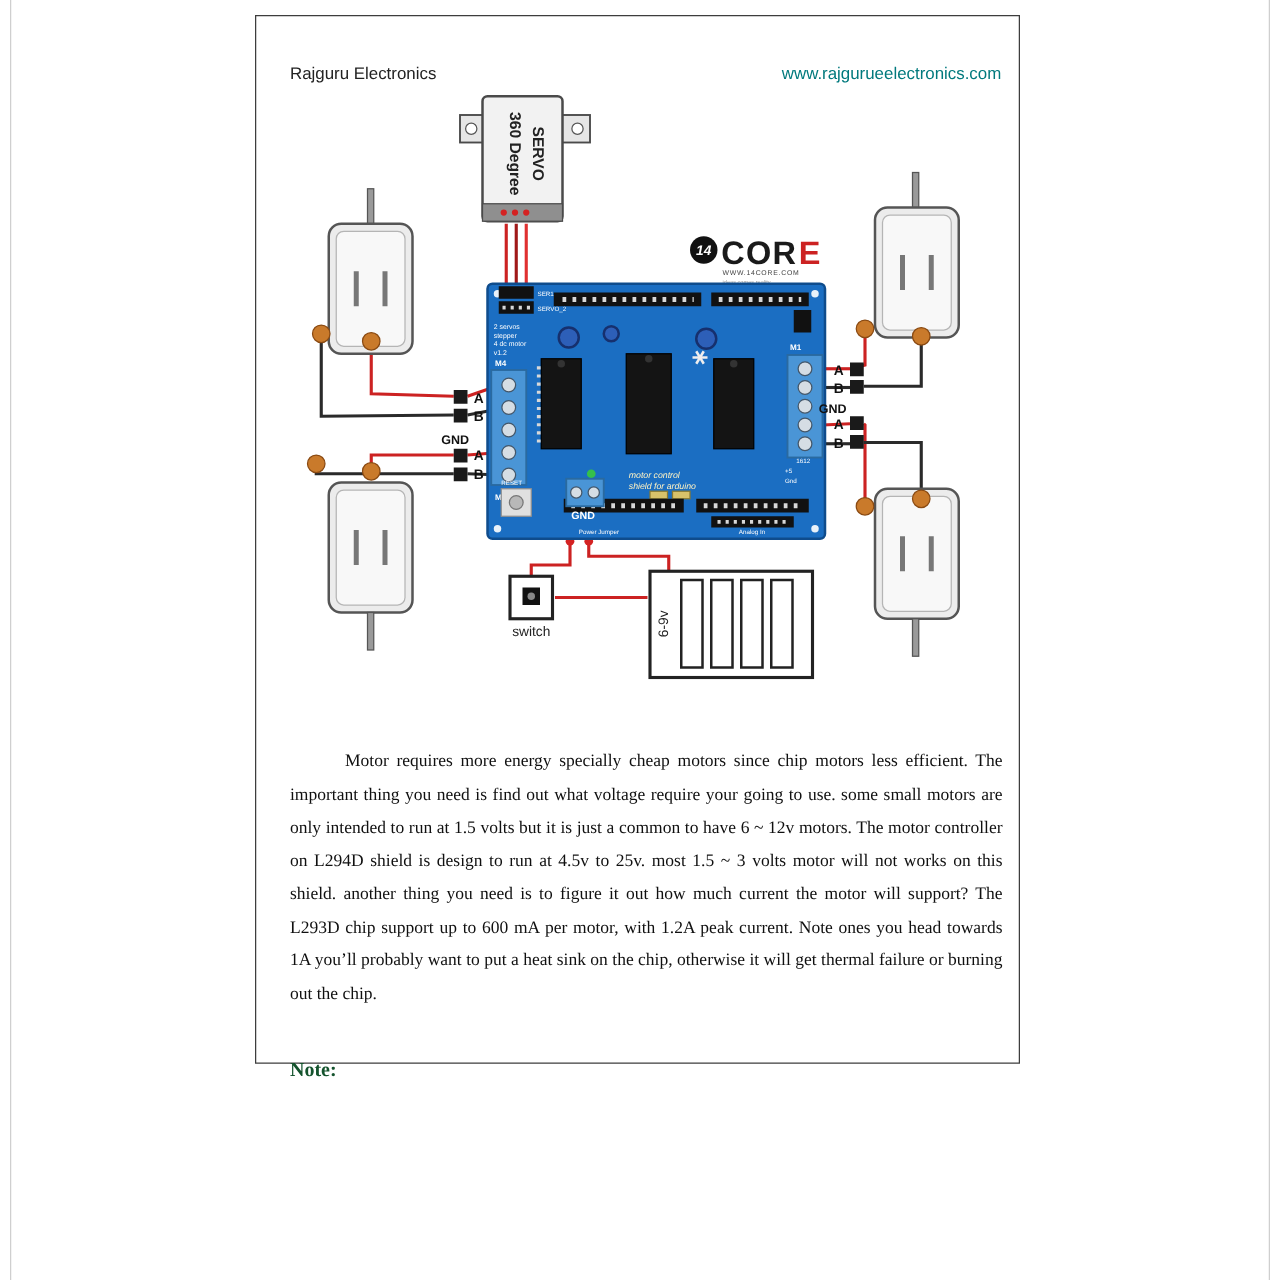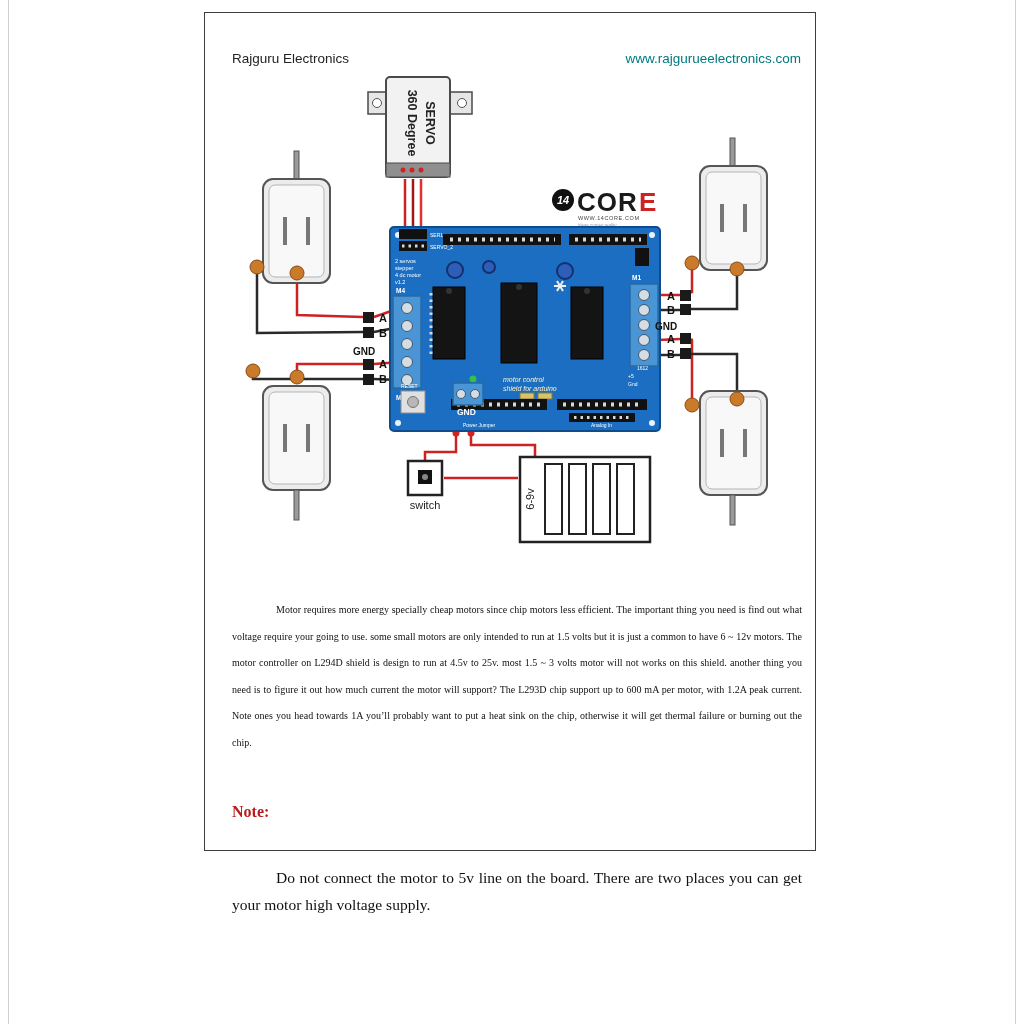--- a/index.html
+++ b/index.html
@@ -13,23 +13,23 @@
   .edge-line{position:absolute;top:0;bottom:0;width:1px;background:#cfcfcf}
   .sheet{position:absolute;left:204px;top:12px;width:612px;height:839px;background:#fff;
          border:1.5px solid #3d3d3d;box-sizing:border-box}
   .hdr-company{position:absolute;left:27px;top:38px;font-size:13.5px;color:#222}
   .hdr-site{position:absolute;right:14px;top:38px;font-size:13.5px;color:var(--link-teal,#00797d)}
   .diagram{position:absolute;left:0;top:58px;width:612px;height:525px}
   .warn{position:absolute;left:148px;top:500px;width:162px;font-size:8.5px;font-weight:bold;
         line-height:1.35;color:#222}
   .warn .hl{color:var(--warning-red,#d42222)}
   .para{position:absolute;left:27px;top:584px;width:570px;font-family:"Liberation Serif",serif;
-        font-size:10px;line-height:26.5px;text-align:justify;text-indent:44px;color:#101010}
-  .note-label{position:absolute;left:27px;top:790px;font-family:"Liberation Serif",serif;
-        font-size:16px;font-weight:bold;color:#b91c1c}
+        font-size:14px;line-height:26.5px;text-align:justify;text-indent:44px;color:#101010}
+  .note-label{position:absolute;left:27px;top:835px;font-family:"Liberation Serif",serif;
+        font-size:16px;font-weight:bold;color:#14532d}
   .note-para{position:absolute;left:27px;top:851px;width:570px;font-family:"Liberation Serif",serif;
         font-size:15.5px;line-height:27px;text-align:justify;text-indent:44px;color:#101010}
 
   
   .board{fill:var(--board-blue,#1b6ec2);stroke:var(--board-edge,#0f4c8c);stroke-width:2}
   .tblock{fill:var(--terminal-blue,#4a95d6);stroke:#2a6aa0;stroke-width:1.5}
   .screw{fill:#d5dde4;stroke:#44576a;stroke-width:1}
   .ic{fill:#141414;stroke:#000;stroke-width:1}
   .pinhdr{fill:#111}
   .holes{stroke:#d8d8d8;stroke-width:4;stroke-dasharray:3 5;fill:none}
@@ -293,15 +293,14 @@
       <rect class="slat" x="364" y="393" width="17" height="70"></rect>
       <rect class="slat" x="388" y="393" width="17" height="70"></rect>
       <rect class="slat" x="412" y="393" width="17" height="70"></rect>
       <text class="caption" text-anchor="middle" transform="rotate(-90 329 428)" x="329" y="428">6-9v</text>
     </g>
   </svg>
 
 
   <div class="para">Motor requires more energy specially cheap motors since chip motors less efficient. The important thing you need is find out what voltage require your going to use. some small motors are only intended to run at 1.5 volts but it is just a common to have 6 ~ 12v motors. The motor controller on L294D shield is design to run at 4.5v to 25v. most 1.5 ~ 3 volts motor will not works on this shield. another thing you need is to figure it out how much current the motor will support? The L293D chip support up to 600 mA per motor, with 1.2A peak current. Note ones you head towards 1A you’ll probably want to put a heat sink on the chip, otherwise it will get thermal failure or burning out the chip.</div>
   <div class="note-label">Note:</div>
-  <div class="note-para">Do not connect the motor to 5v line on the board. There are two places you can get your motor high voltage supply.</div>
 
 </div>
 
 </body></html>

